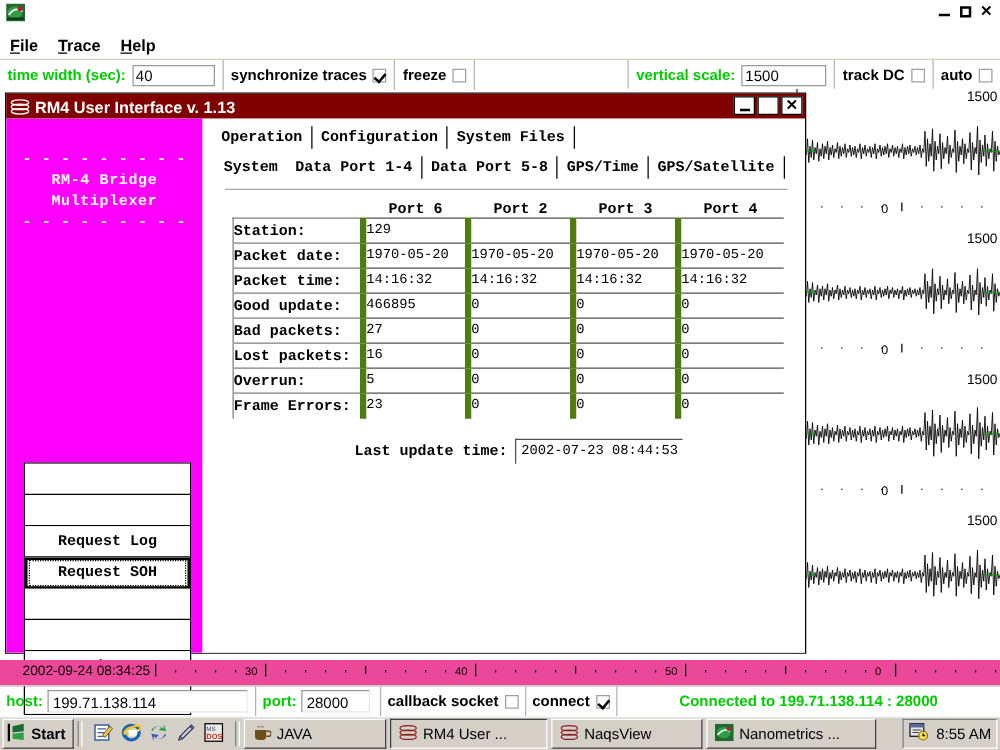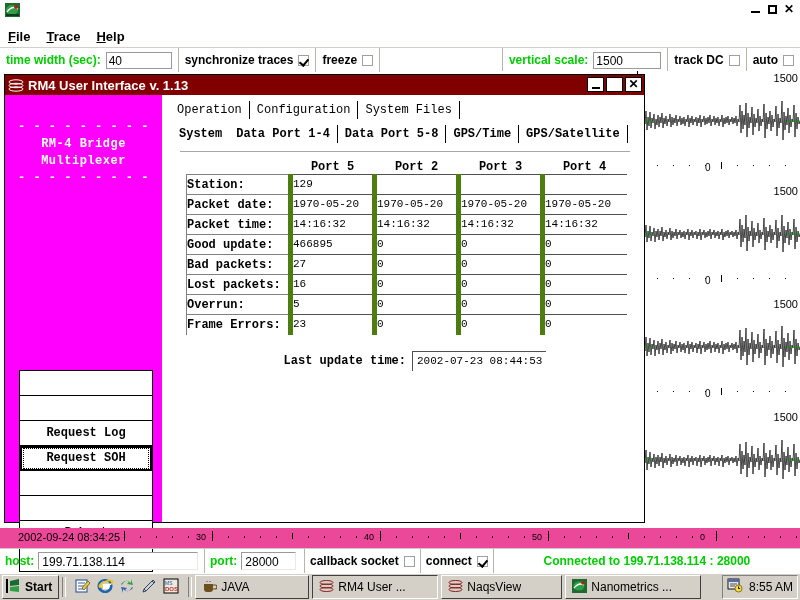--- a/index.html
+++ b/index.html
@@ -143,21 +143,21 @@
   }
 
   
   .content{
     position:absolute;left:157px;top:0;width:482px;height:427px;background:#fff;
   }
   .tabrow{
     display:flex;align-items:flex-end;padding-left:8px;height:24px;box-sizing:border-box;
   }
   .tab{
-    font-family:"Liberation Mono", monospace;font-size:12px;font-weight:normal;
+    font-family:"Liberation Mono", monospace;font-size:12px;font-weight:bold;
     padding:2px 7px 2px 7px;border-right:1px solid #000;cursor:default;white-space:nowrap;
     color:#000;
   }
   .tab.selected{border-right:1px solid #000;}
   .tabrow2{
     display:flex;align-items:flex-end;padding-left:10px;height:24px;box-sizing:border-box;
   }
   .tab2{
     font-family:"Liberation Mono", monospace;font-size:12px;font-weight:bold;
     padding:2px 7px;border-right:1px solid #000;cursor:default;white-space:nowrap;color:#000;
@@ -466,21 +466,21 @@
           <div class="tab2">Data Port 5-8</div>
           <div class="tab2">GPS/Time</div>
           <div class="tab2">GPS/Satellite</div>
         </div>
 
         <div class="panel">
           <table class="grid">
             <tbody>
                 <tr>
               <td style="width:104px"></td>
-              <td class="colhdr">Port 5</td>
+              <td class="colhdr">Port 6</td>
               <td class="colhdr">Port 2</td>
               <td class="colhdr">Port 3</td>
               <td class="colhdr">Port 4</td>
             </tr>
             <tr>
               <td class="rowlabel">Station:</td>
               <td class="cell">129</td>
               <td class="cell"></td>
               <td class="cell"></td>
               <td class="cell"></td>

